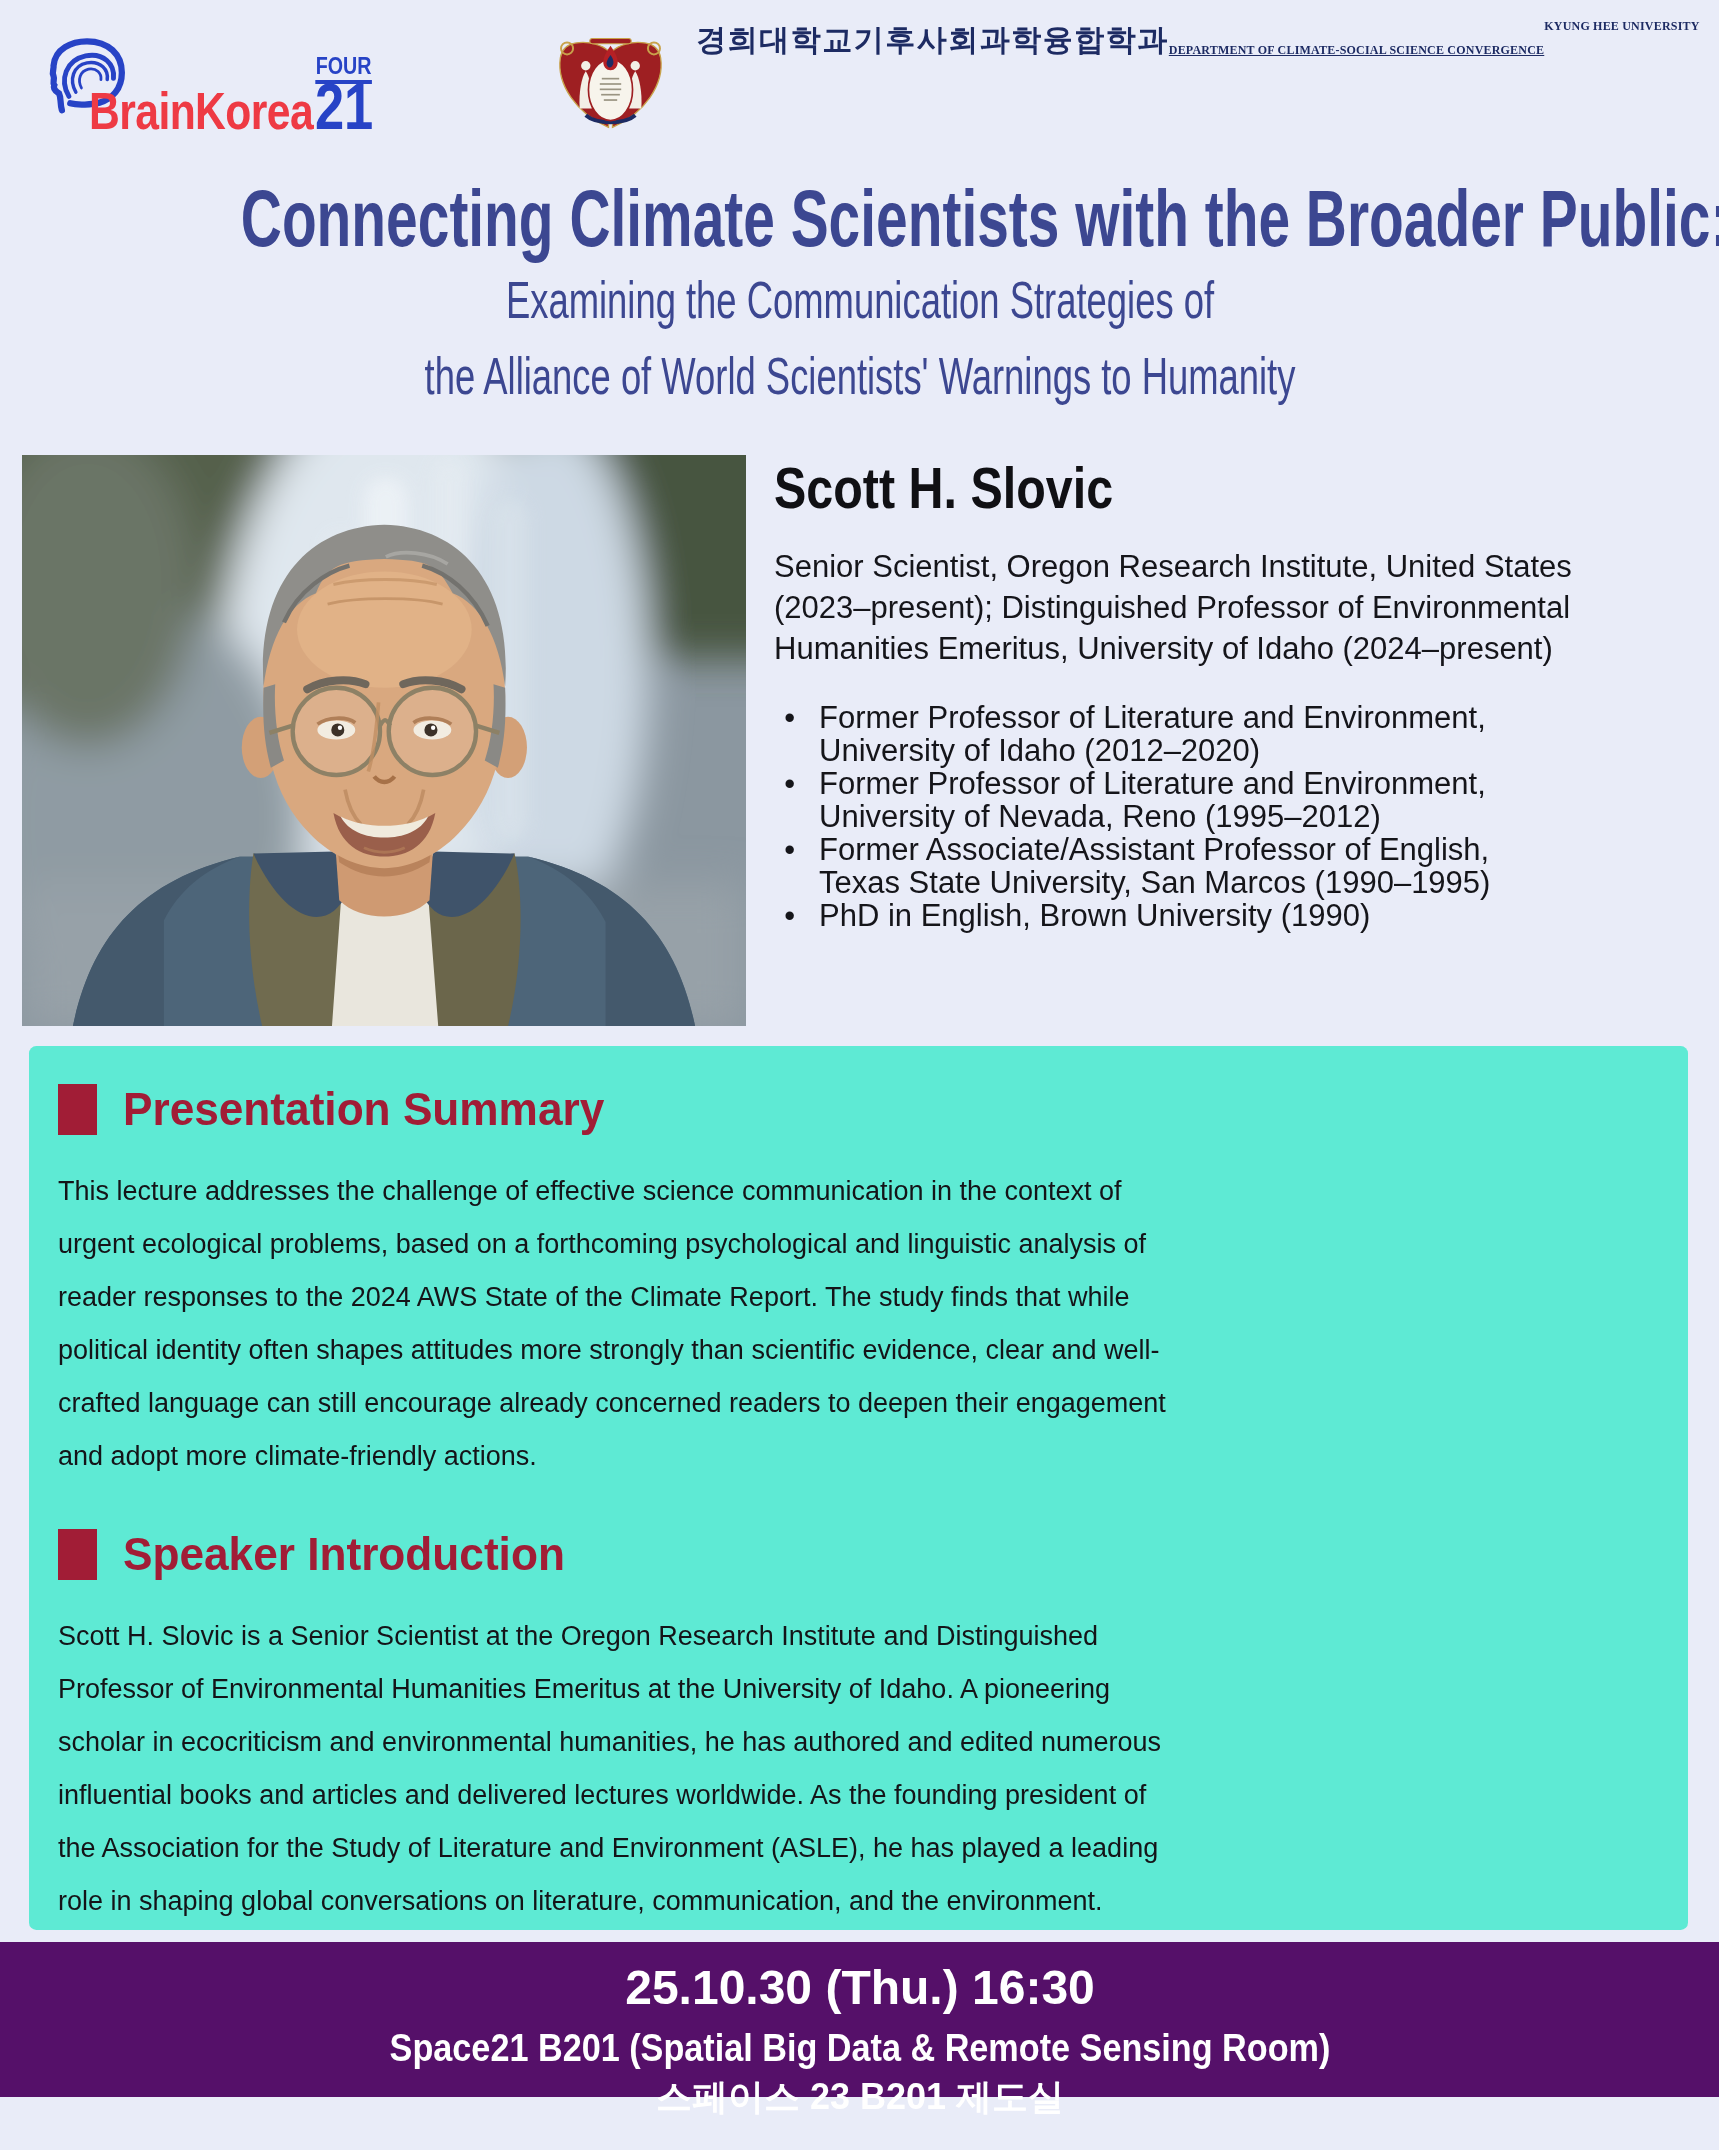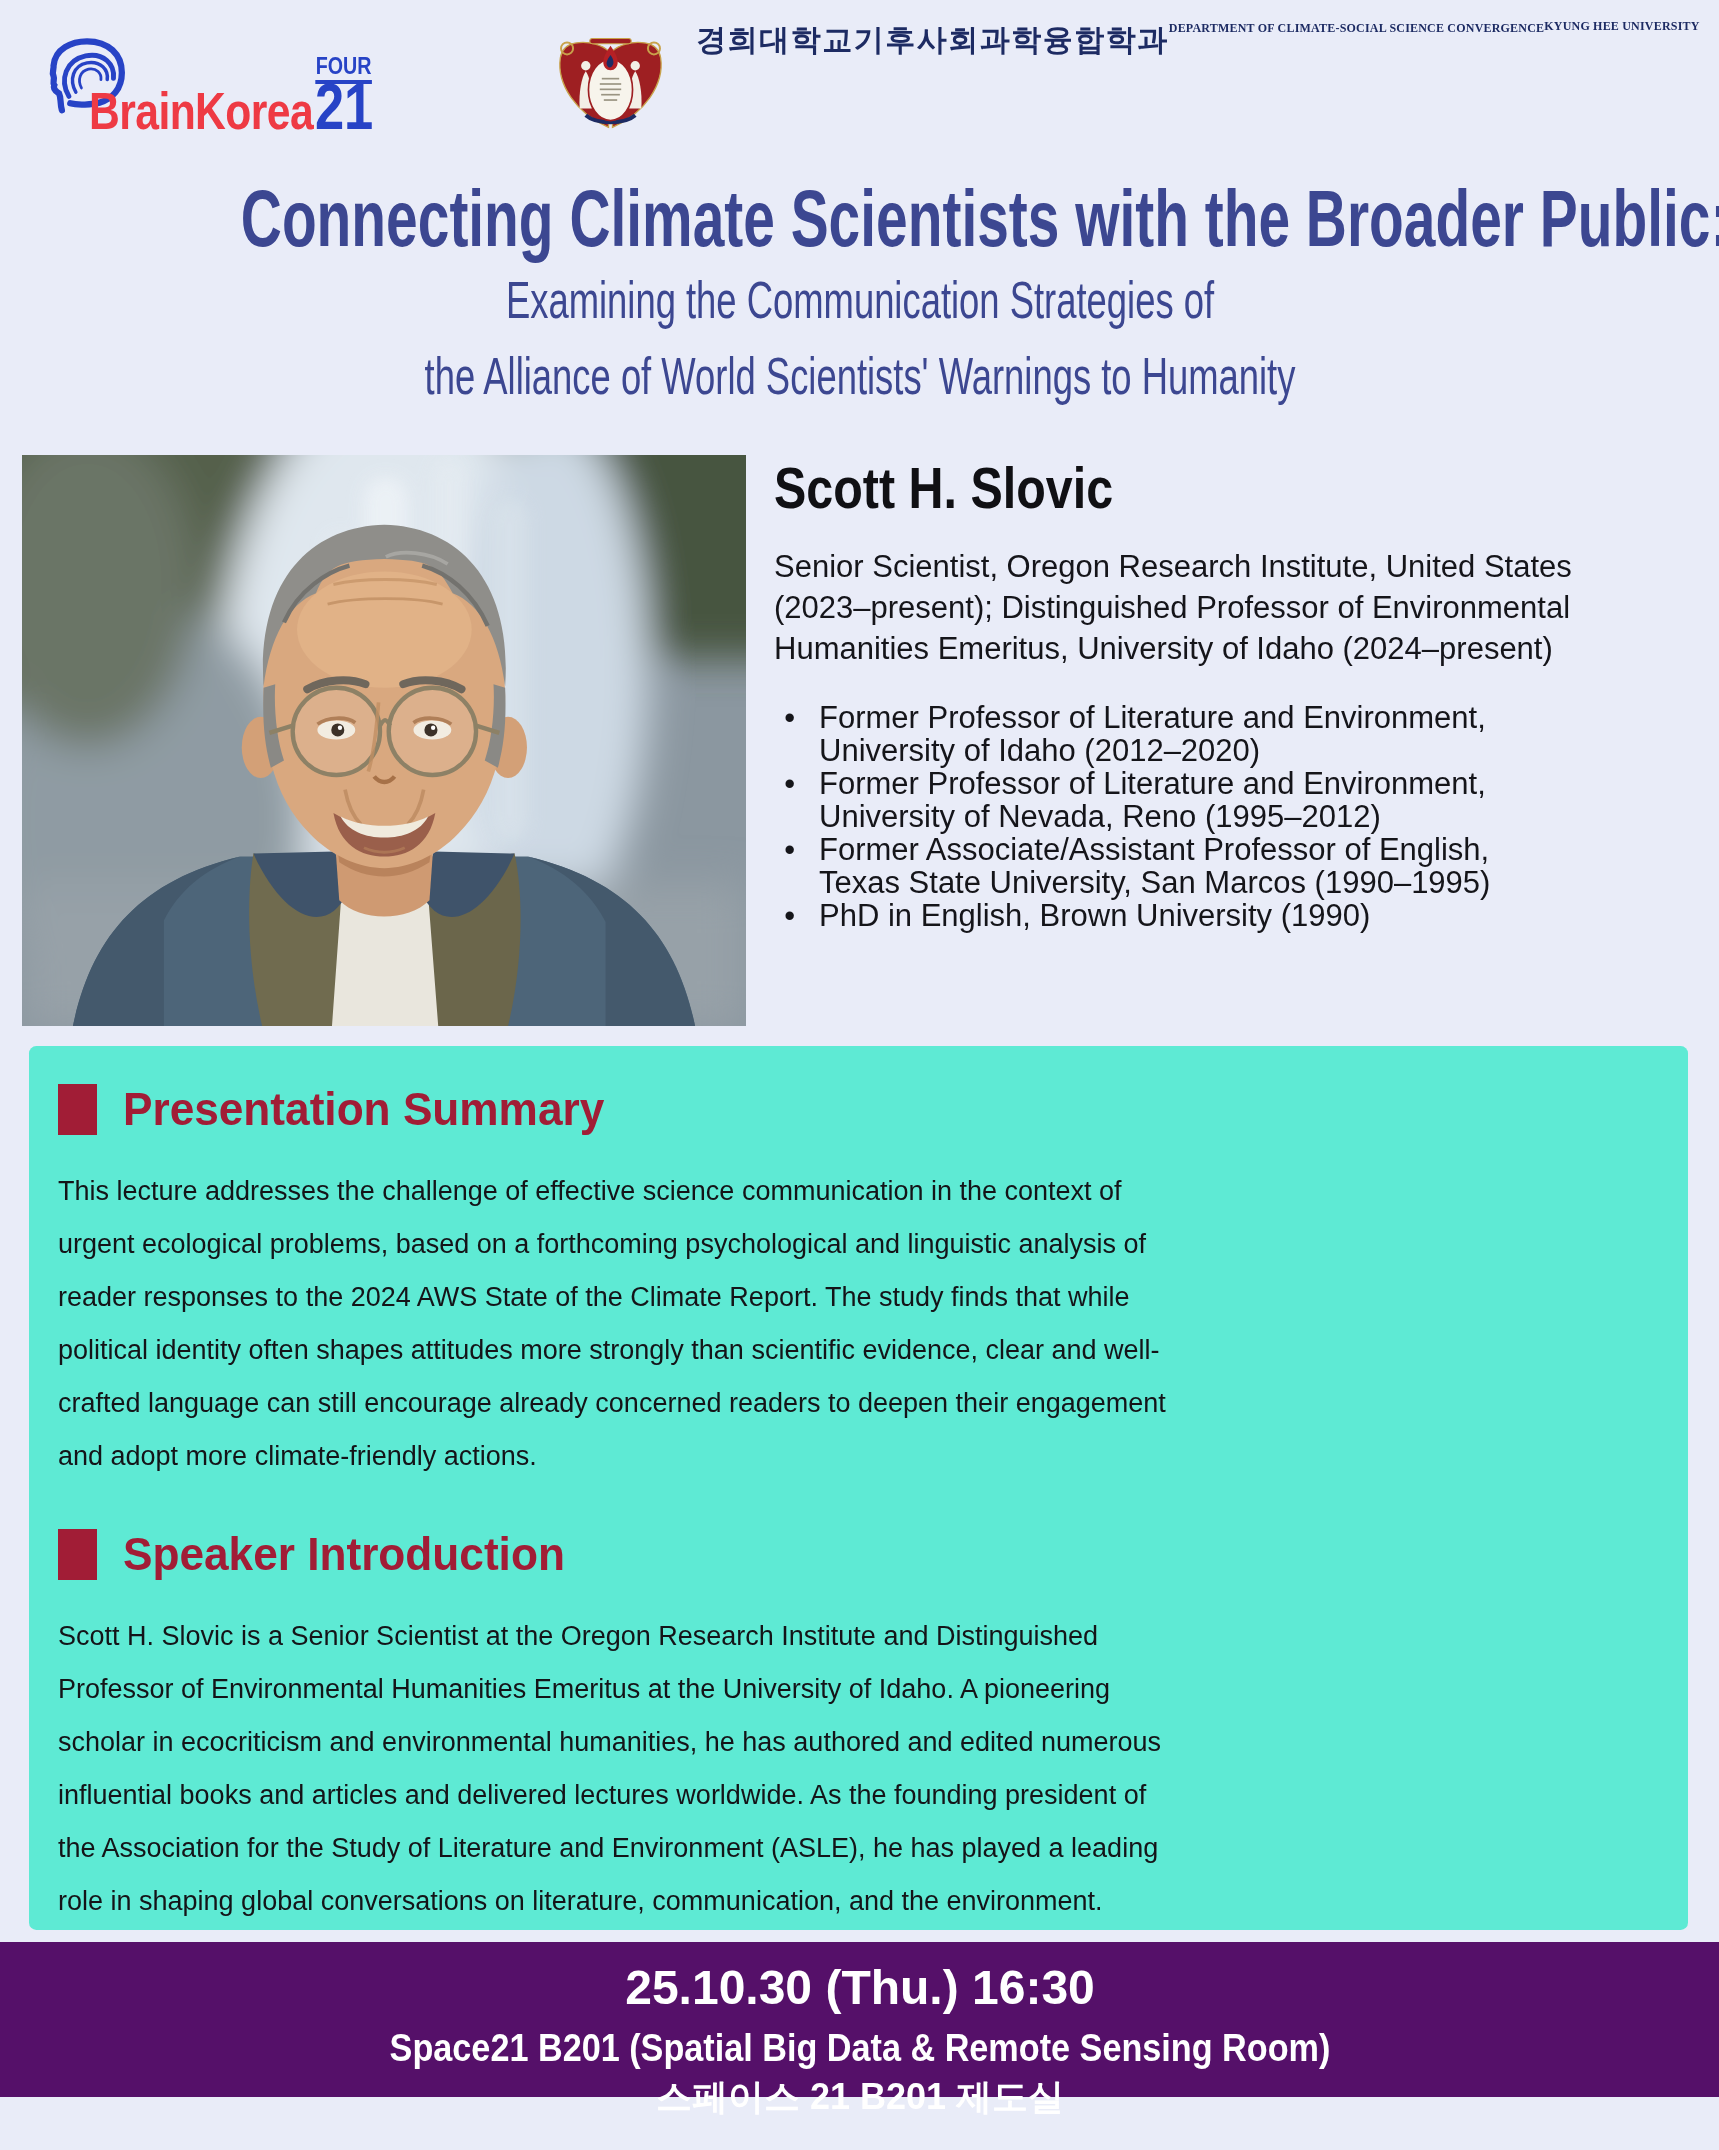--- a/index.html
+++ b/index.html
@@ -17,21 +17,21 @@
   .bk-line{position:absolute;left:67px;top:60px;display:flex;align-items:baseline;transform:scaleX(.82);transform-origin:0 0;white-space:nowrap;}
   .bk-word{font-size:52px;font-weight:bold;color:var(--bk-red);letter-spacing:-0.7px;line-height:1;}
   .bk-num{position:relative;font-size:64px;font-weight:bold;color:var(--bk-blue);margin-left:2.2px;line-height:1;}
   .bk-four{position:absolute;top:-20.4px;right:1.5px;font-size:24px;font-weight:bold;color:var(--bk-blue);border-bottom:4.4px solid var(--bk-blue);padding:0 0.7px 1.5px;line-height:1;}
 
   .khu{position:absolute;right:20.4px;top:19px;display:flex;gap:22px;align-items:flex-start;}
   .khu-crest{margin-top:8.7px;flex:none;}
   .khu-text{display:flex;flex-direction:row;}
   .khu-kr{font-size:30px;font-weight:800;color:var(--khu-navy);line-height:41px;letter-spacing:1.5px;}
   .khu-en{font-family:"Liberation Serif","DejaVu Serif",serif;font-size:12px;font-weight:bold;color:var(--khu-navy);line-height:15.3px;letter-spacing:0.2px;}
-  .khu-en.first{margin-top:2px;}
+  .khu-en.first{margin-top:24px;text-decoration:underline;}
 
   
   .title-block{position:absolute;top:175px;left:0;width:100%;text-align:center;}
   .main-title{margin:0;font-size:79px;line-height:87px;font-weight:bold;color:var(--navy);white-space:nowrap;transform:scaleX(.72);transform-origin:50% 50%;}
   .subtitle{margin:0;font-size:52px;line-height:76px;font-weight:500;color:var(--navy);white-space:nowrap;transform:scaleX(.70);transform-origin:50% 50%;}
 
   
   .speaker{position:absolute;top:455px;left:22px;right:25px;display:flex;gap:28px;}
   .photo-art{width:724px;height:571px;flex:none;display:block;background:#8b97a0;}
   .speaker-info{flex:1;min-width:0;}
@@ -236,17 +236,17 @@
 scholar in ecocriticism and environmental humanities, he has authored and edited numerous
 influential books and articles and delivered lectures worldwide. As the founding president of
 the Association for the Study of Literature and Environment (ASLE), he has played a leading
 role in shaping global conversations on literature, communication, and the environment.</p>
 
   </div>
 
   <div class="banner">
     <div class="banner-datetime">25.10.30 (Thu.) 16:30</div>
     <div class="banner-venue-en">Space21 B201 (Spatial Big Data &amp; Remote Sensing Room)</div>
-    <div class="banner-venue-kr">스페이스 21 B201 제도실</div>
+    <div class="banner-venue-kr">스페이스 23 B201 제도실</div>
   </div>
 
 </div>
 
 
 </body></html>

